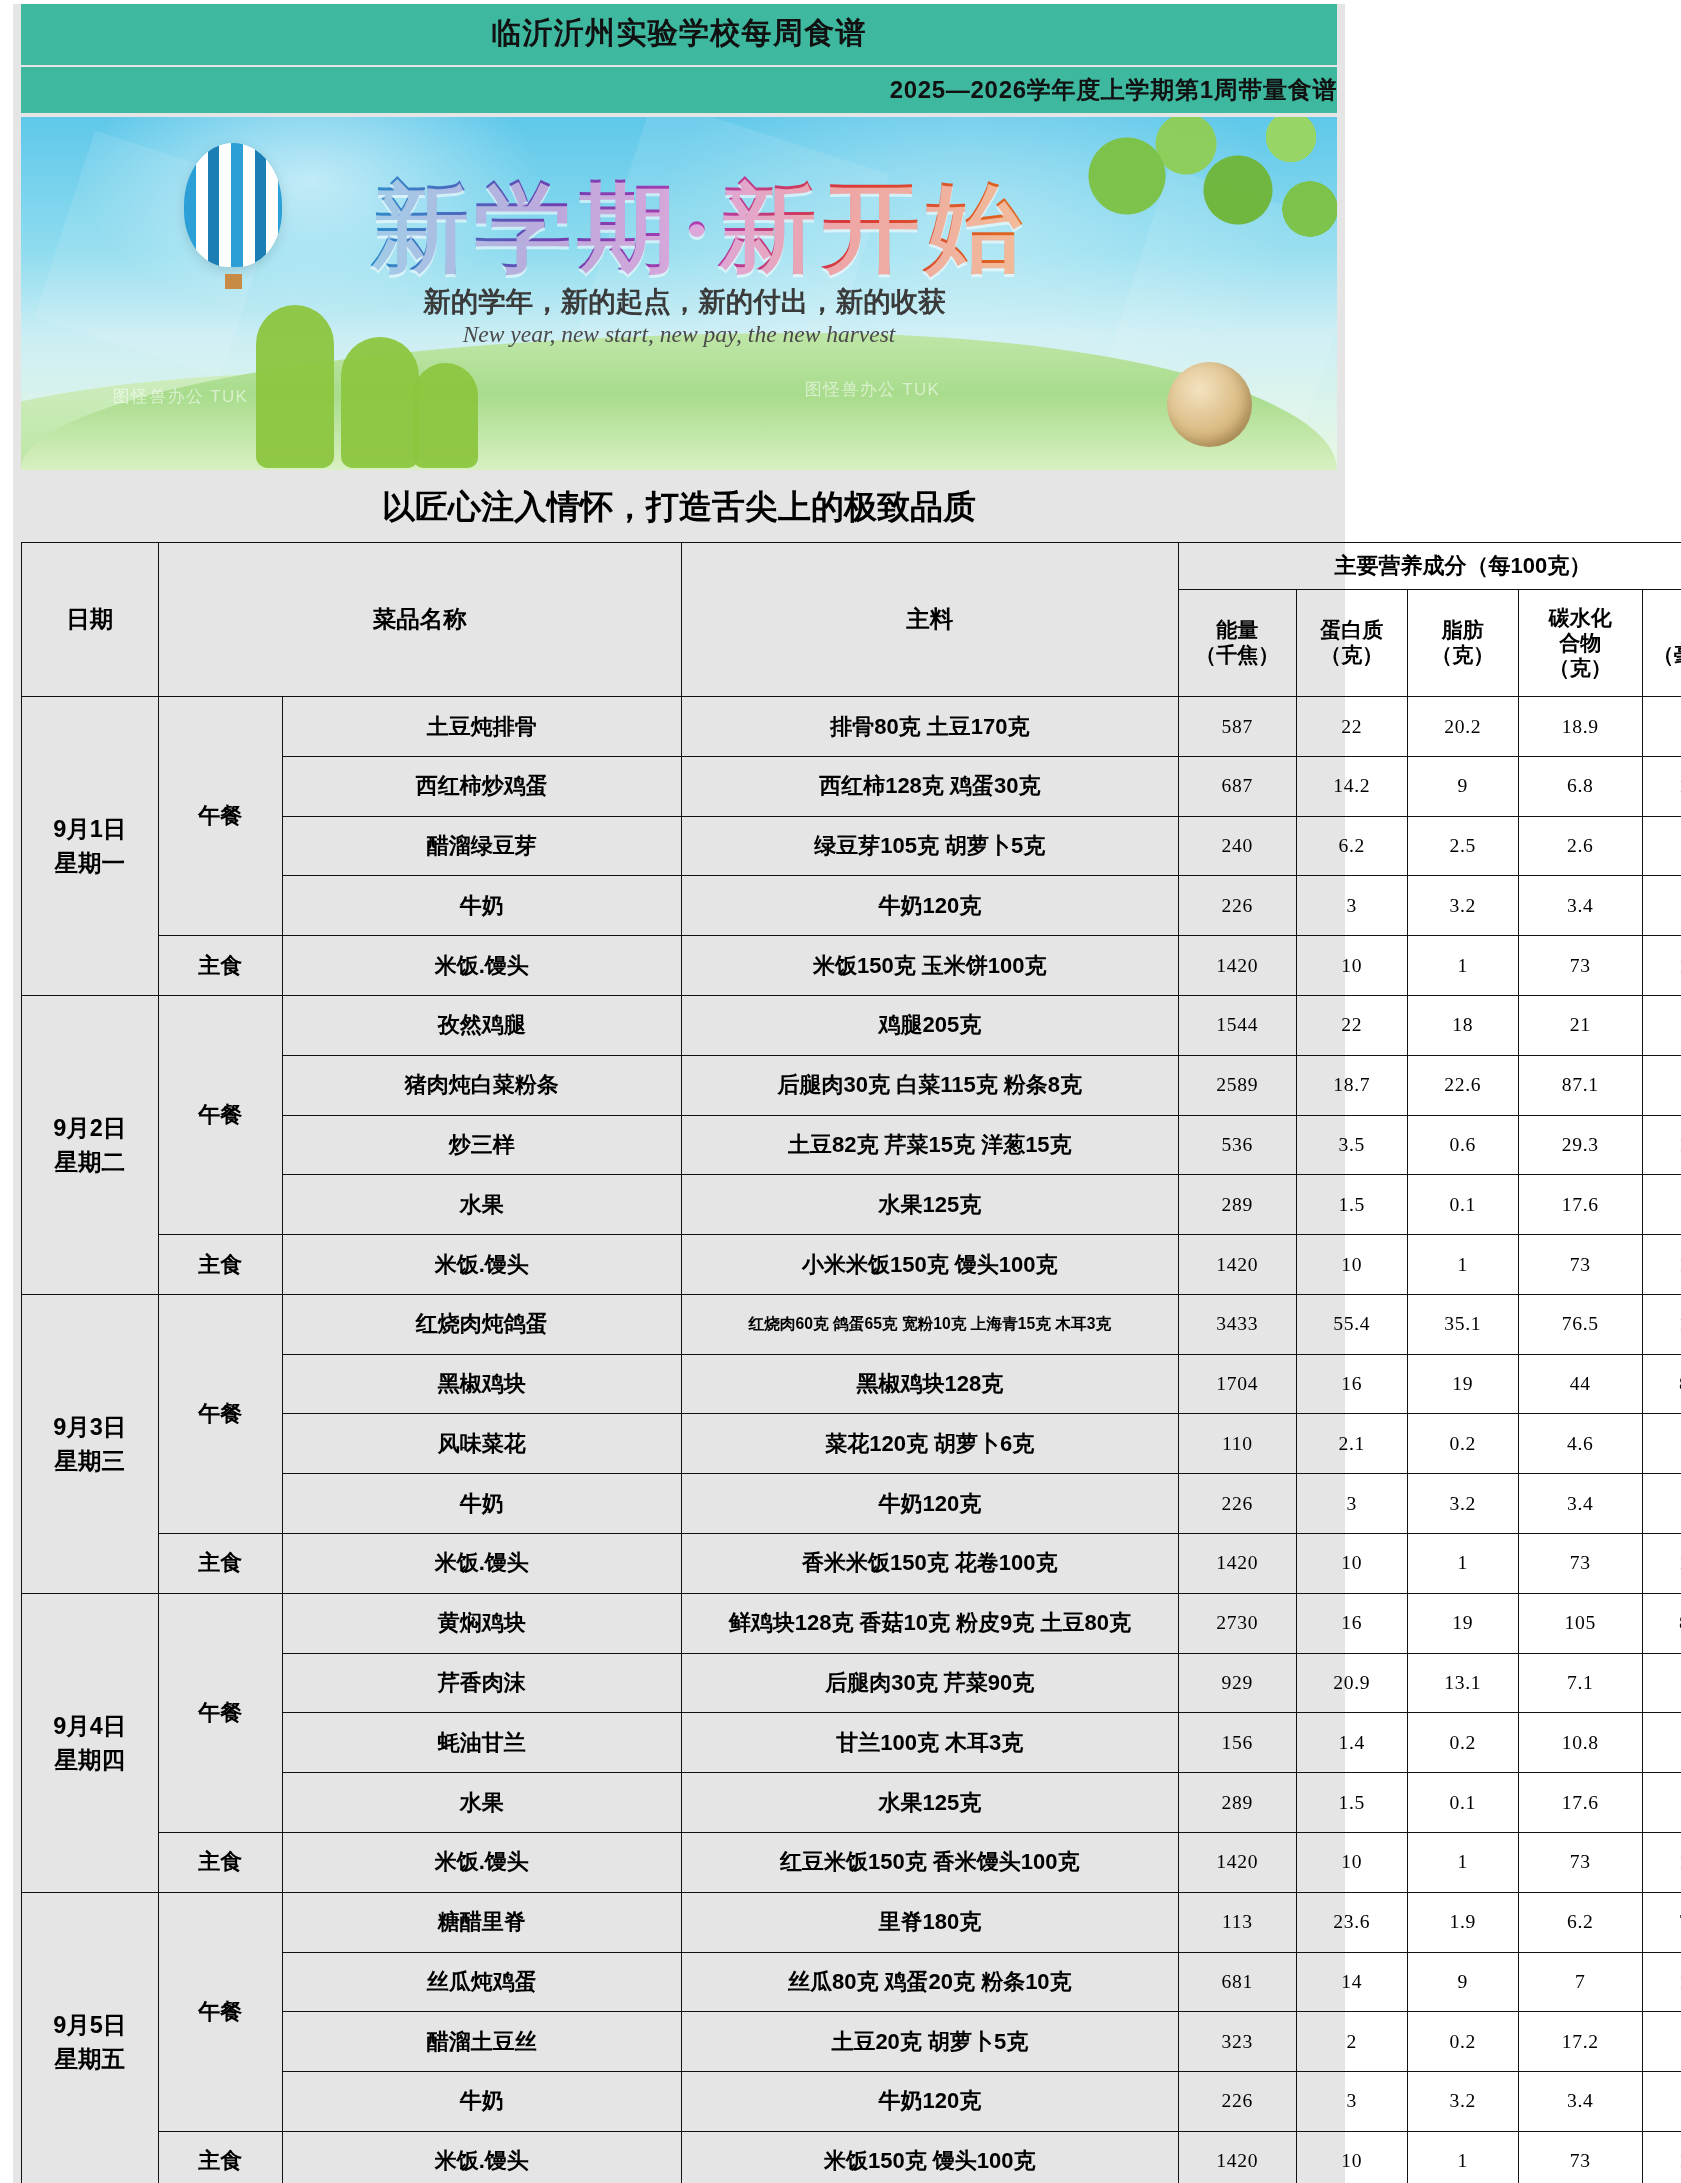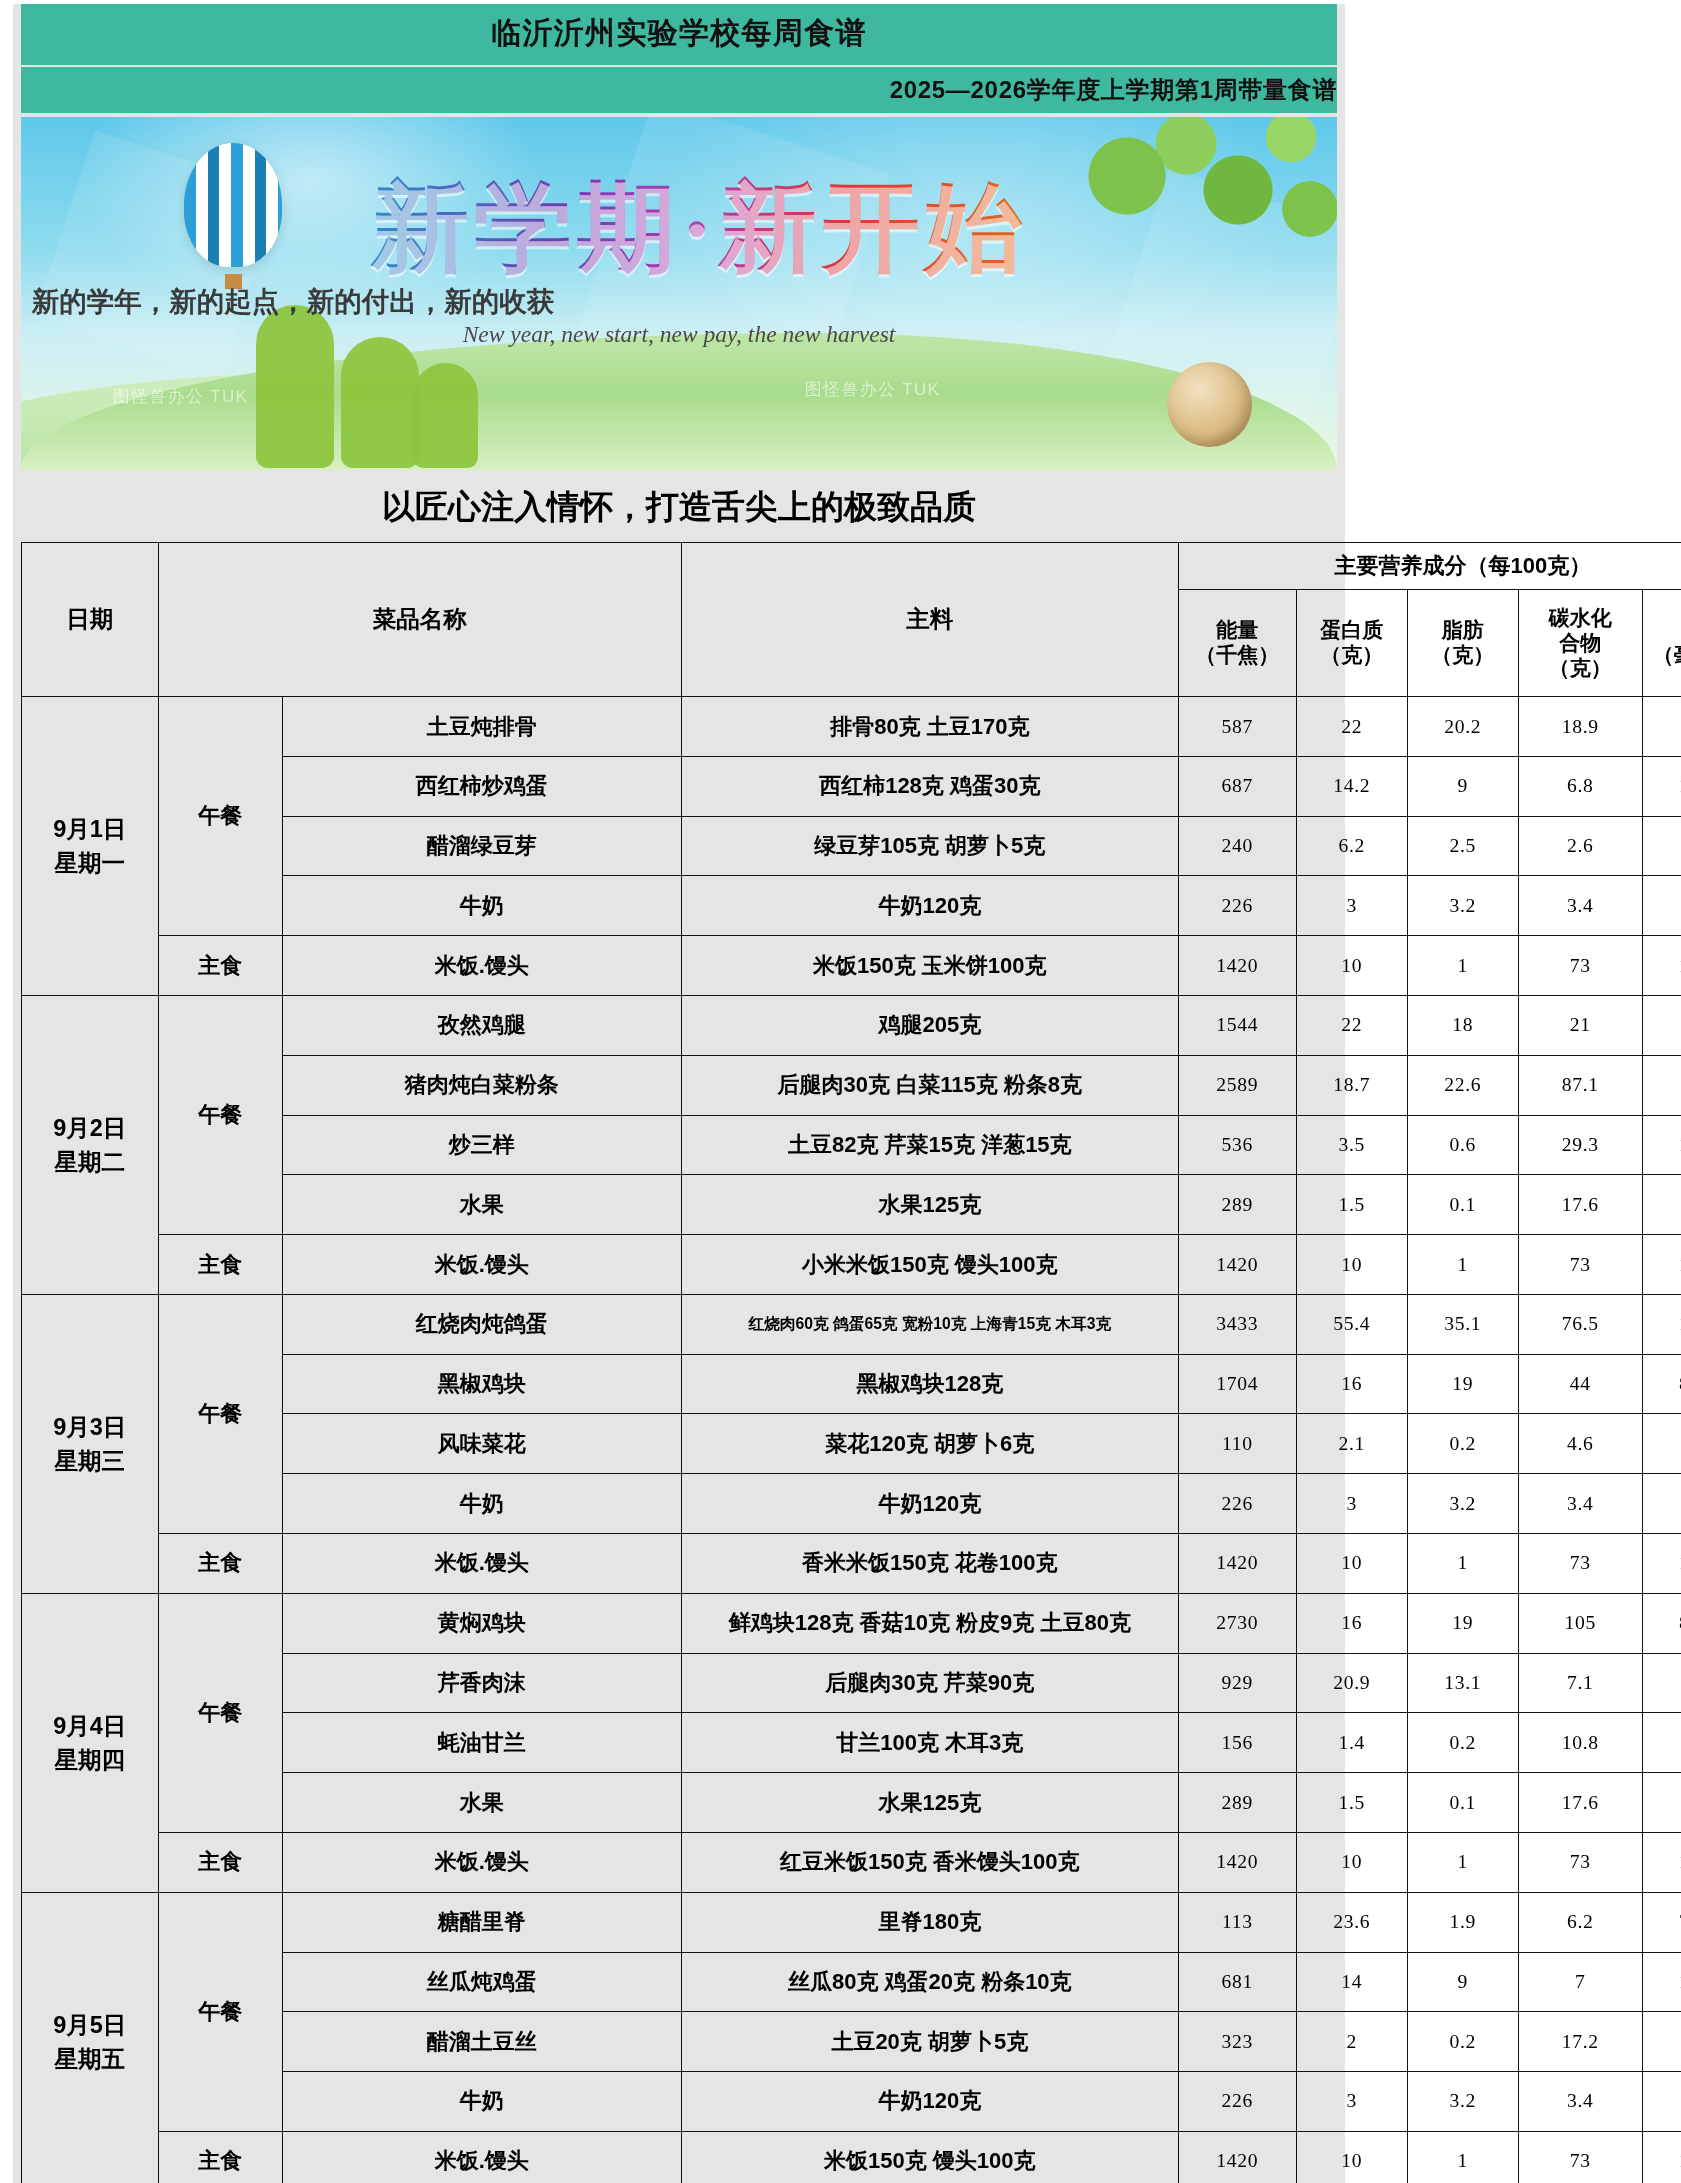--- a/index.html
+++ b/index.html
@@ -136,21 +136,21 @@
     letter-spacing: 5.2px;
     background: linear-gradient(90deg, #2e8ecb 0%, #6d3fb0 28%, #b23cb0 50%, #d93a3a 72%, #e06a1c 100%);
     -webkit-background-clip: text;
     background-clip: text;
     color: transparent;
     text-shadow: 0 3.3px 0 rgba(255,255,255,.55);
   }
   .banner-sub1 {
     position: absolute;
     left: 0; right: 0; top: 167px;
-    text-align: left;
+    text-align: center;
     font-size: 27.5px;
     font-weight: bold;
     color: #3a3a3a;
     padding-left: 11px;
   }
   .banner-sub2 {
     position: absolute;
     left: 0; right: 0; top: 204px;
     text-align: center;
     font-family: "Liberation Serif", "DejaVu Serif", serif;

